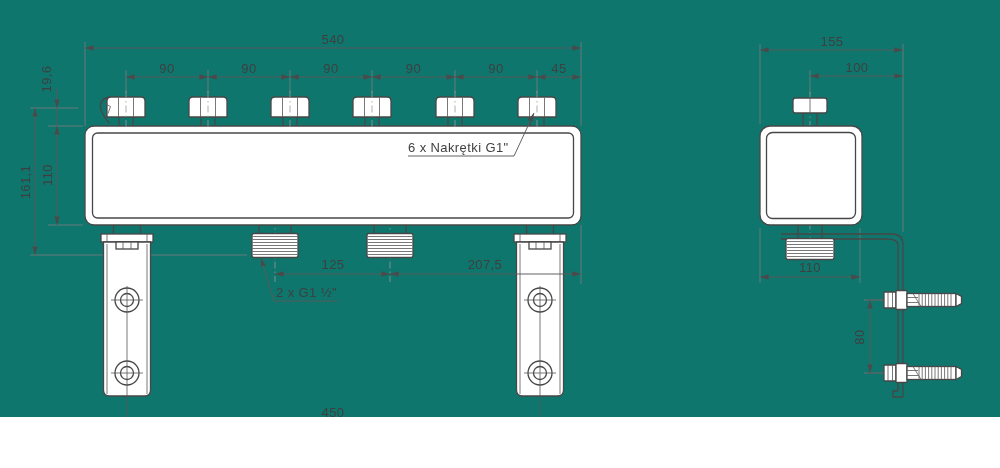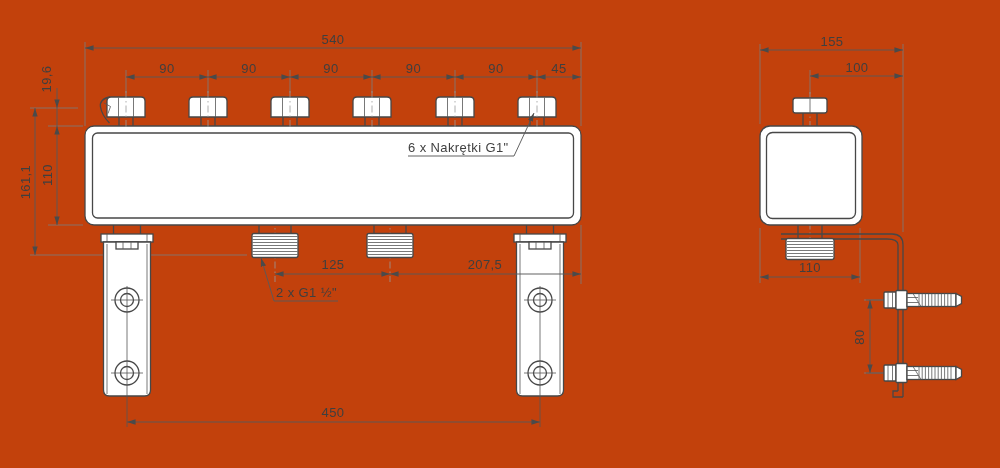--- a/index.html
+++ b/index.html
@@ -1,16 +1,16 @@
 <!DOCTYPE html>
 <html><head>
 <meta charset="utf-8">
 <style>
   html,body{margin:0;padding:0;background:#fff;}
-  #stage{position:relative;width:1000px;height:468px;background:#c2410c;overflow:hidden;
+  #stage{position:relative;width:1000px;height:417px;background:#0f766e;overflow:hidden;
          font-family:"Liberation Sans",sans-serif;}
   svg{position:absolute;left:0;top:0;}
   .geo {fill:none;stroke:#474747;stroke-width:1.3px;}
   .geow{fill:#fff;stroke:#474747;stroke-width:1.3px;}
   .thin{fill:none;stroke:#565656;stroke-width:0.8px;}
   .cl  {fill:none;stroke:#9a9a9a;stroke-width:0.8px;stroke-dasharray:7 3 1.5 3;}
   .ext {fill:none;stroke:#7c7c7c;stroke-width:0.85px;}
   .dln {fill:none;stroke:#5a5a5a;stroke-width:0.95px;}
   .dim {fill:none;stroke:#5a5a5a;stroke-width:0.95px;marker-start:url(#arr);marker-end:url(#arr);}
   .dime{fill:none;stroke:#5a5a5a;stroke-width:0.95px;marker-end:url(#arr);}

